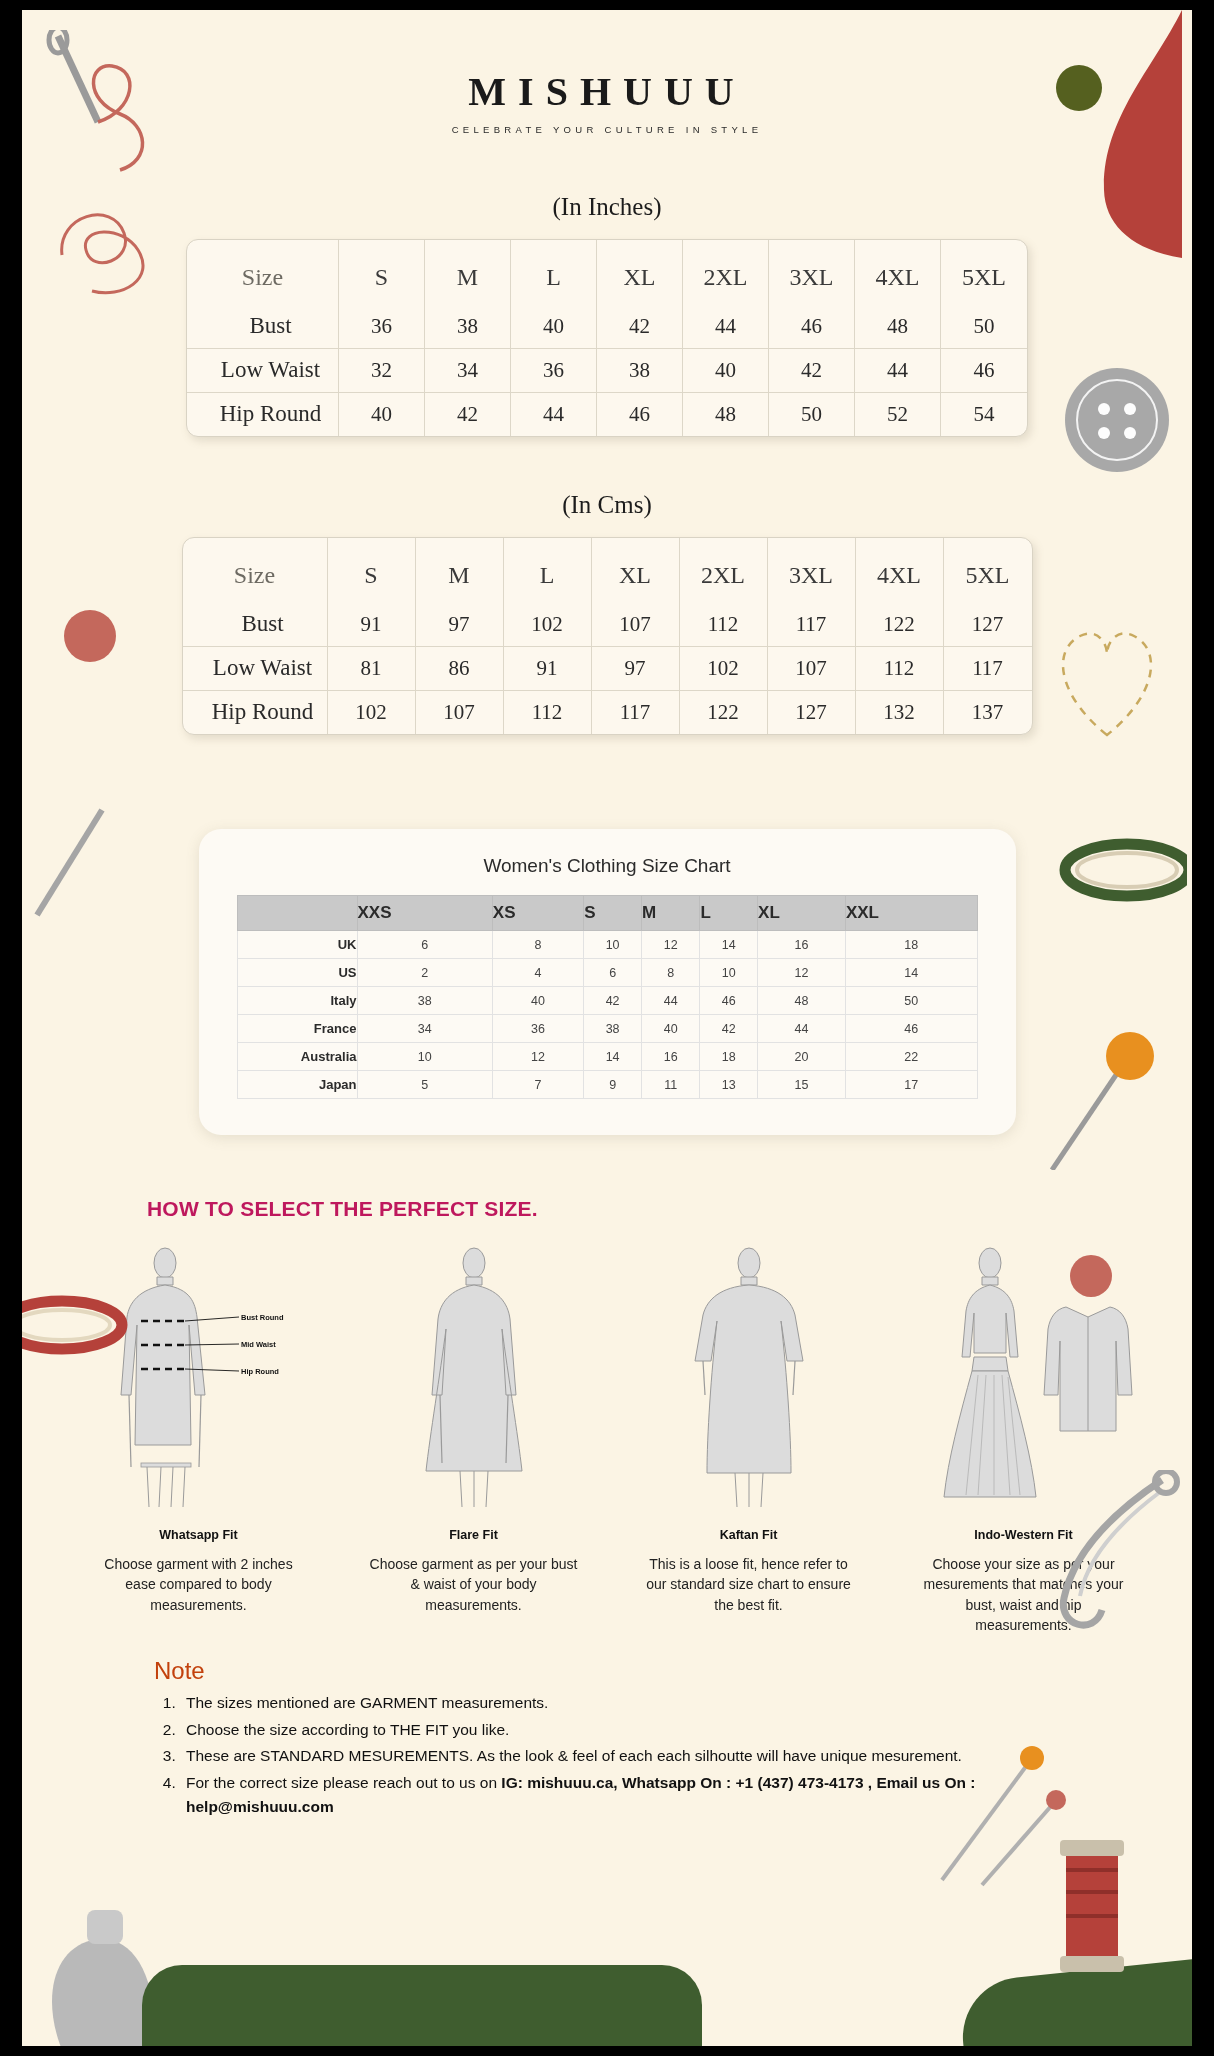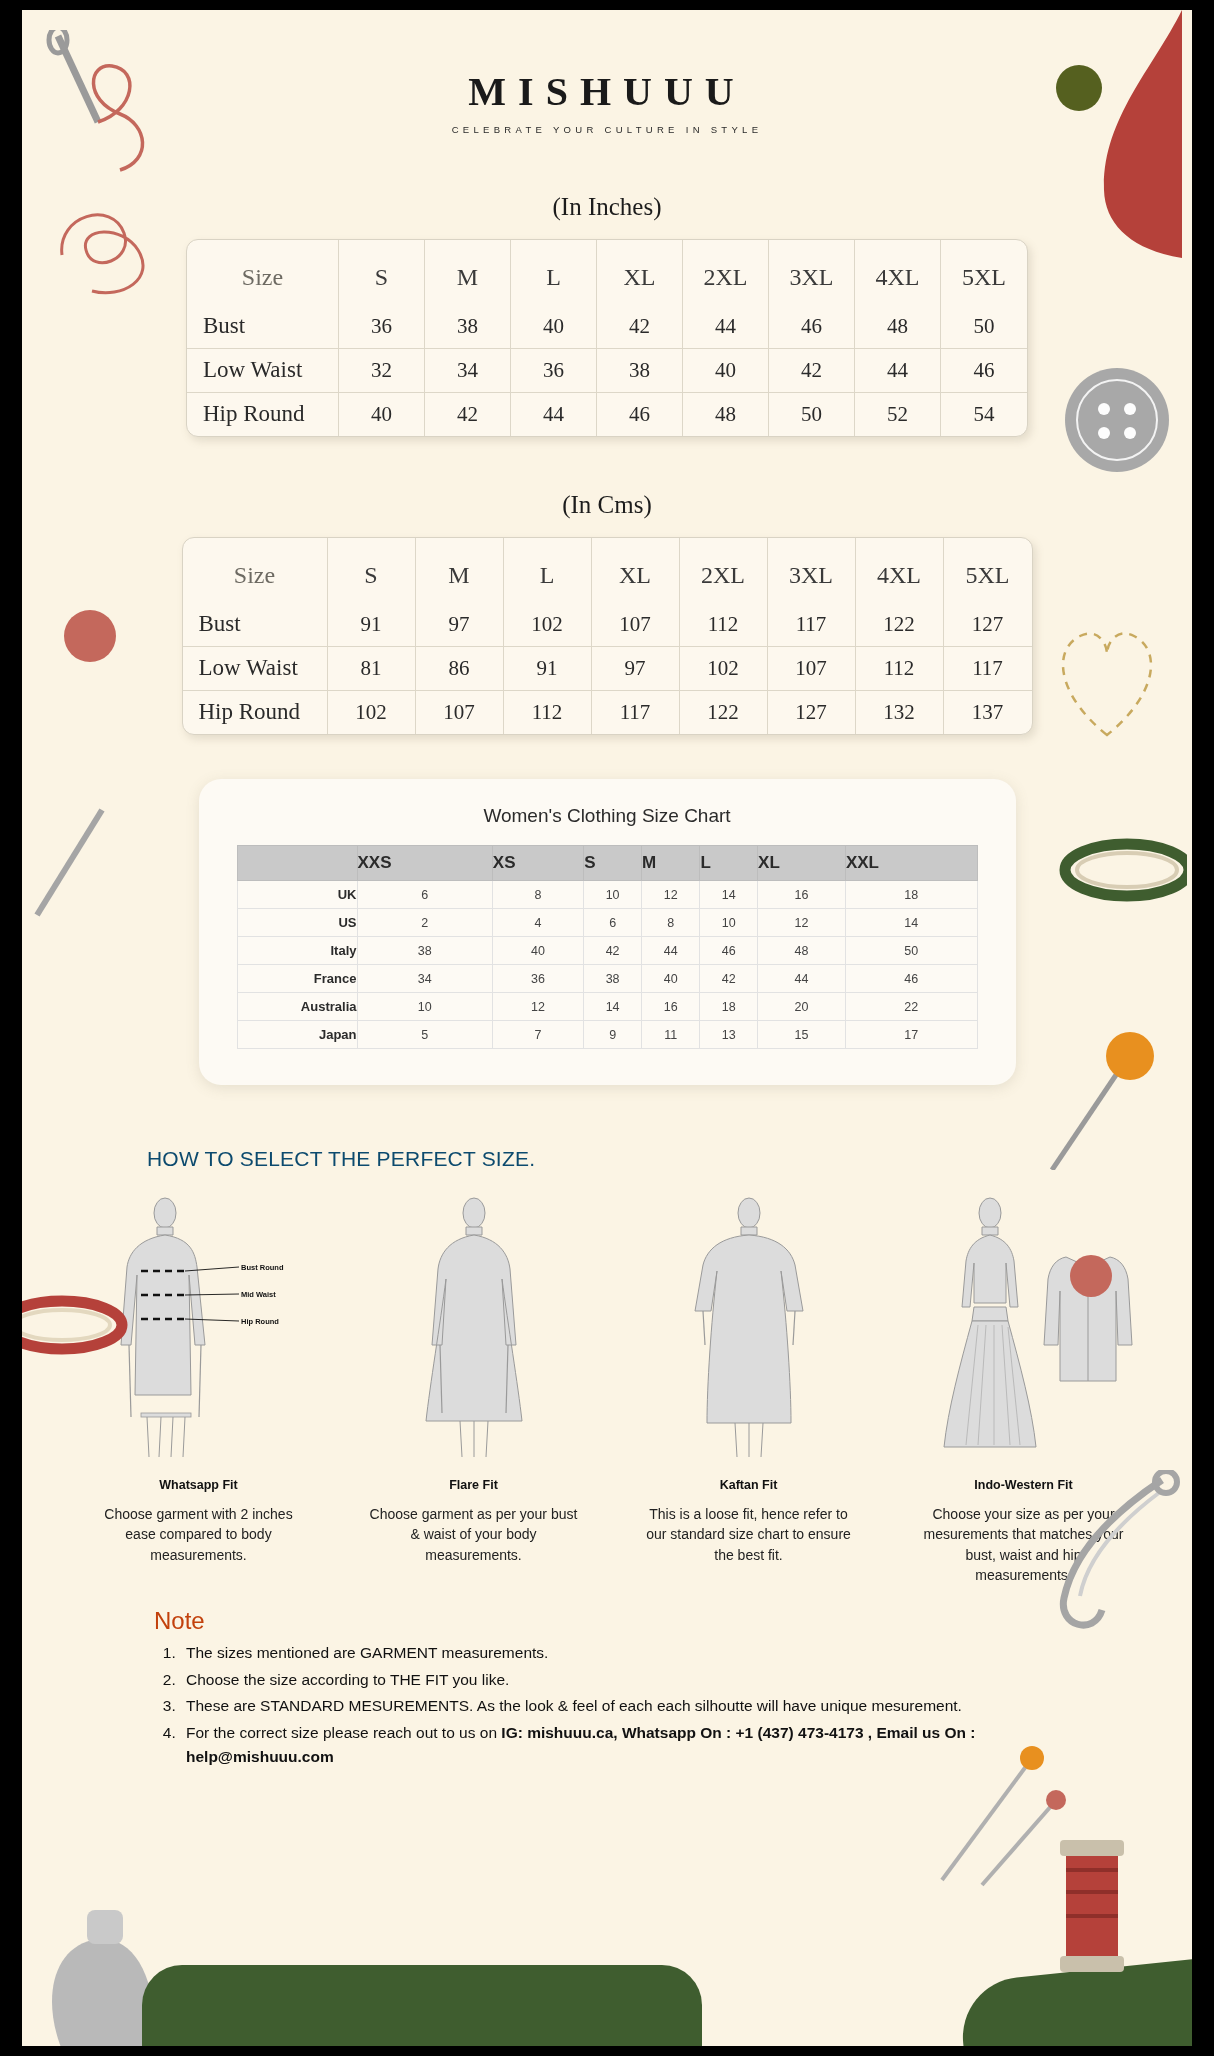--- a/index.html
+++ b/index.html
@@ -74,31 +74,31 @@
     text-align:center;
     color:#2a2a2a;
   }
   table.size tr:last-child th, table.size tr:last-child td { border-bottom:none; }
   table.size th:last-child, table.size td:last-child { border-right:none; }
   table.size thead th {
     font-weight:400; font-size:24px; padding:24px 0 14px; color:#3a3a3a;
   }
   table.size thead th.rowlabel { color:#6d6a62; }
   table.size tbody th {
-    font-weight:400; font-size:23px; text-align:left; padding:8px 0 9px 16px;
+    font-weight:400; font-size:23px; text-align:center; padding:8px 0 9px 16px;
   }
   table.size tbody td { font-size:21px; padding:8px 0 9px; }
   .c-label { width:152px; }
   .c-val { width:86px; }
   .c-val-cm { width:88px; }
   .c-label-cm { width:145px; }
 
   
   .wc-card {
-    margin:44px auto 0; width:817px;
+    margin:94px auto 0; width:817px;
     background:#fdfaf4; border-radius:22px;
     box-shadow:0 3px 14px rgba(120,110,90,0.16);
     padding:26px 38px 36px;
   }
   .wc-title { text-align:center; font-size:19px; color:#2b2b2b; margin-bottom:18px; }
   table.wc { border-collapse:collapse; width:100%; font-size:12.5px; color:#2b2b2b; }
   table.wc thead th {
     background:#c9c9c9; font-weight:700; padding:7px 0; text-align:left;
     border:1px solid #bdbdbd; font-size:17px;
   }
@@ -107,21 +107,21 @@
     font-weight:700; text-align:right; padding:6px 0; border:1px solid #e2e2e2;
     background:#fdfaf4; font-size:13px;
   }
   table.wc tbody td {
     text-align:center; padding:6px 0; border:1px solid #e2e2e2; color:#444;
   }
 
   
   .hts-title {
     margin:62px 0 0 125px;
-    font-size:21px; font-weight:400; letter-spacing:0.2px; color:#0c4a6e;
+    font-size:21px; font-weight:700; letter-spacing:0.2px; color:#be185d;
   }
   .figures { display:flex; justify-content:center; gap:60px; margin-top:24px;padding-left:8px; }
   .fig { width:215px; text-align:center; }
   .fig svg { display:block; margin:0 auto; }
   .fig-name { font-size:12.5px; font-weight:700; color:#111; margin-top:8px; }
   .fig-desc { font-size:14px; line-height:1.45; color:#222; margin-top:12px; }
 
   
   .note-wrap { margin:22px 0 0 132px; width:900px; }
   .note-title { font-size:24px; color:#c2410c; margin-bottom:6px; }

